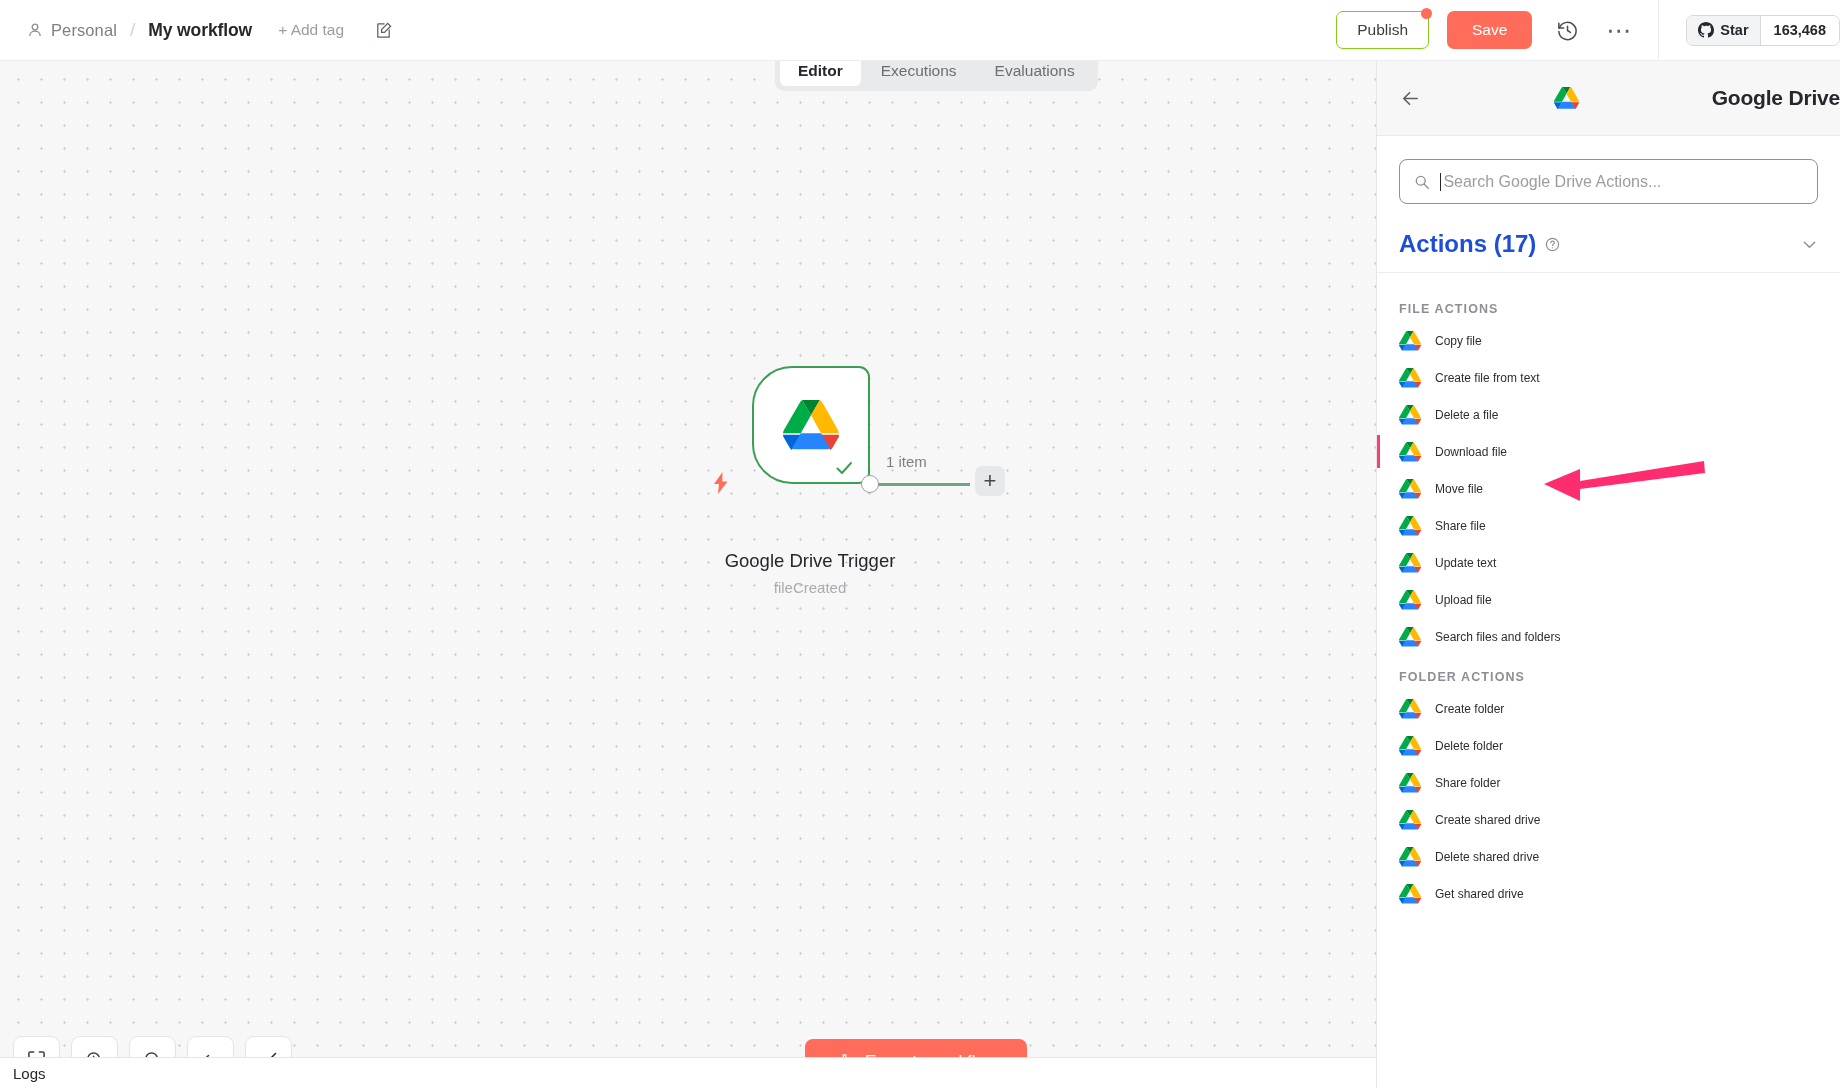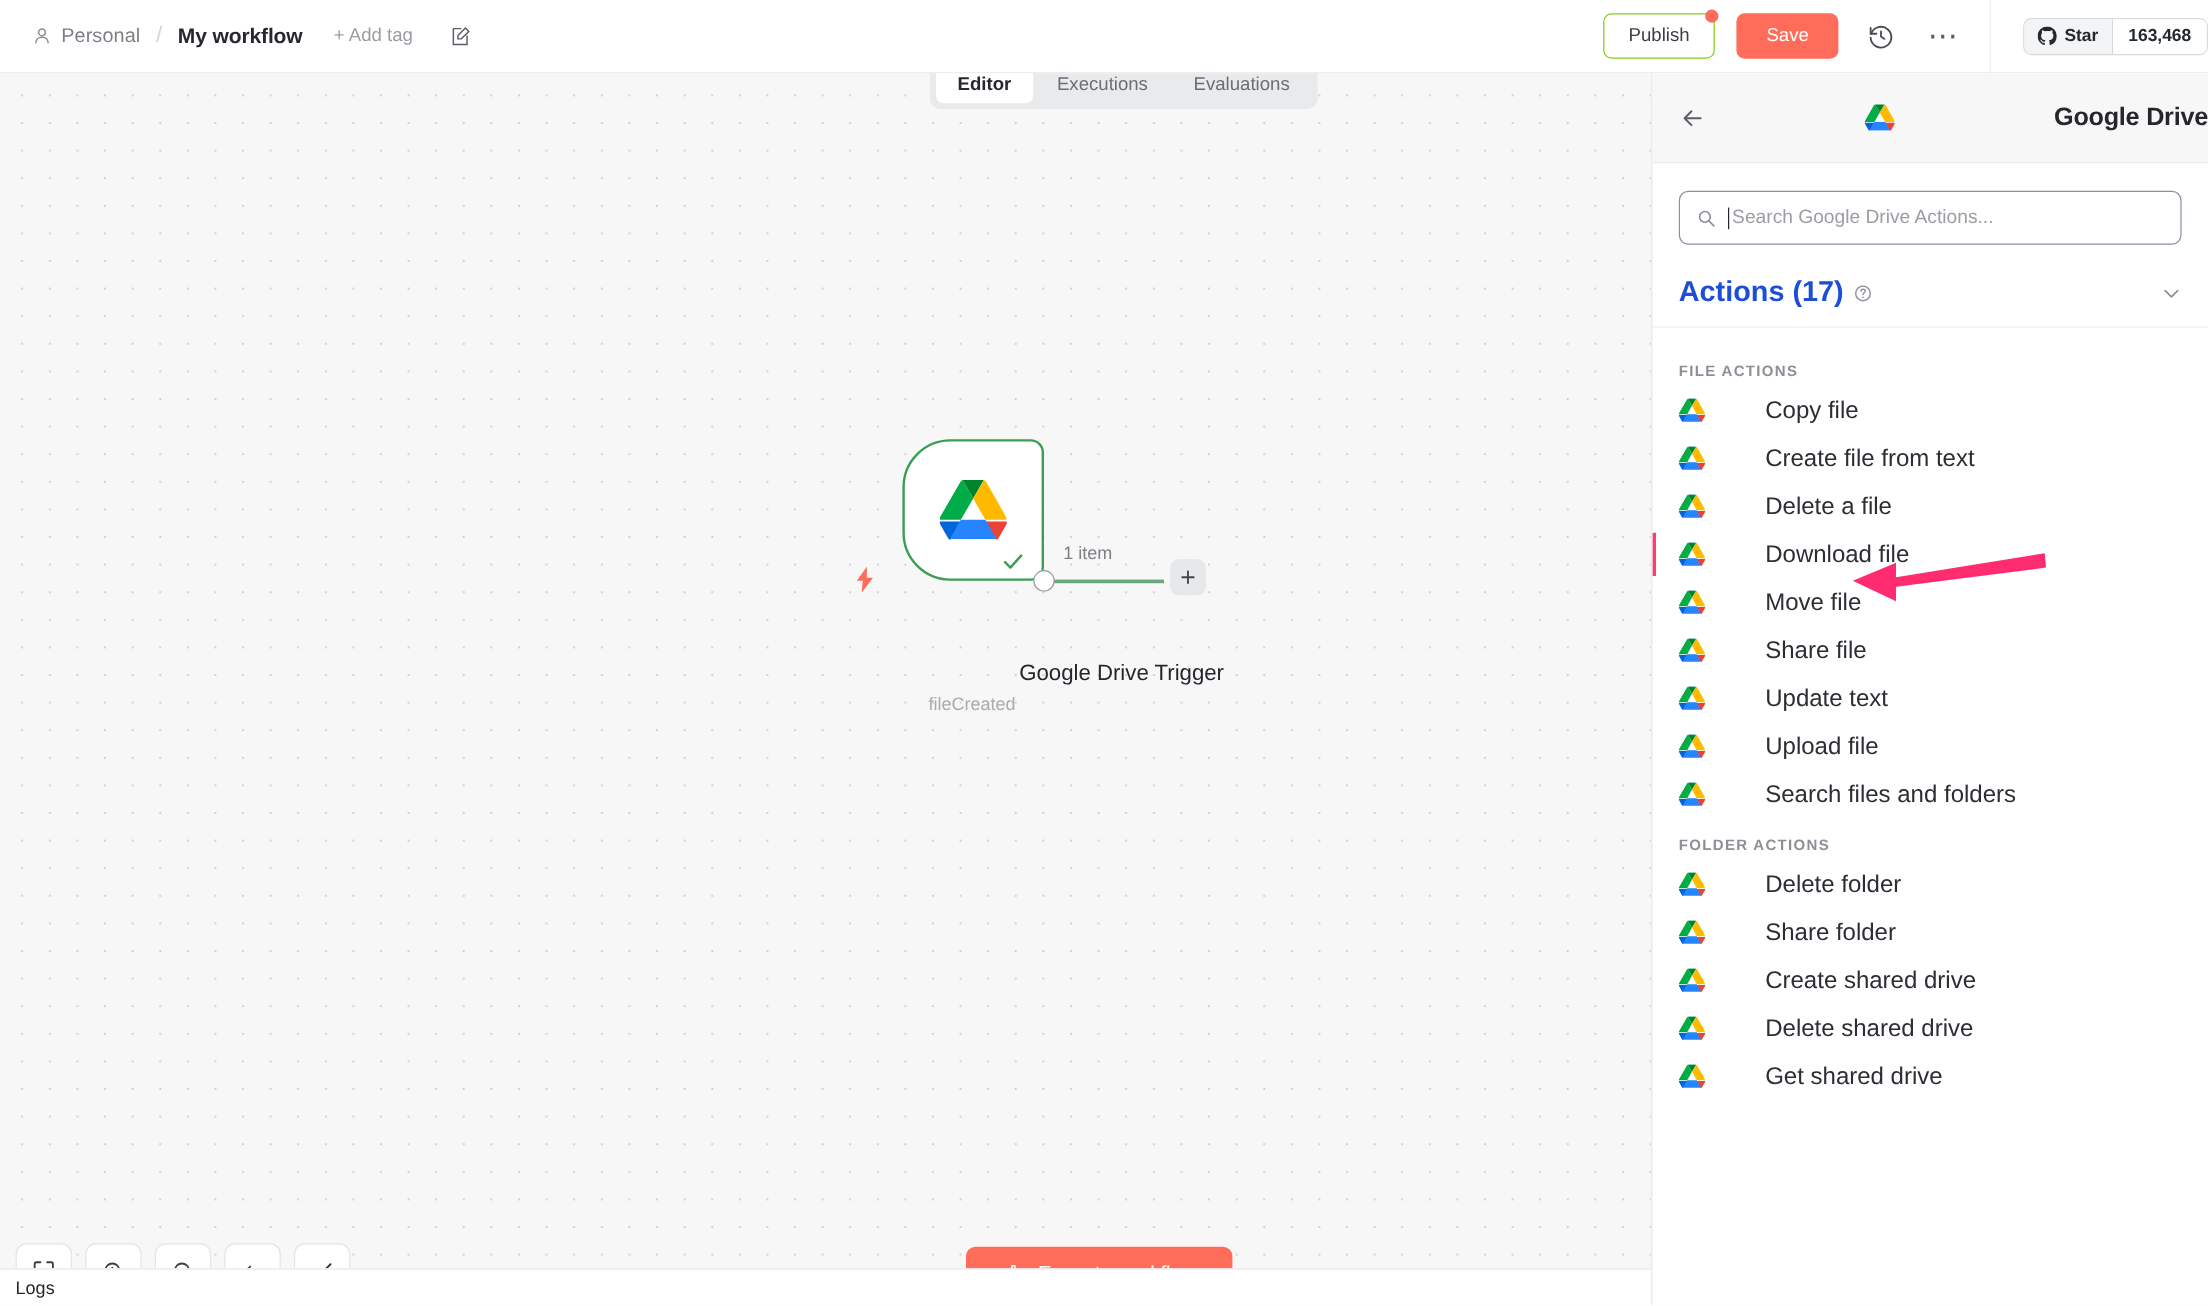--- a/index.html
+++ b/index.html
@@ -96,21 +96,21 @@
     cursor: pointer;
   }
   .node-gdrive-icon { width: 56px; height: 50px; display:block; }
   .node-check {
     position: absolute; right: 14px; bottom: 4px;
     width: 20px; height: 20px;
   }
   .node-bolt { position: absolute; left: 712px; top: 411px; width: 18px; height: 22px; }
   .node-label {
     position: absolute; left: 600px; top: 489px; width: 420px;
-    text-align: right; font-size: 18.5px; color: #25272c; font-weight: 400;
+    text-align: center; font-size: 18.5px; color: #25272c; font-weight: 400;
   }
   .node-sublabel {
     position: absolute; left: 600px; top: 518px; width: 420px;
     text-align: center; font-size: 15px; color: #a9abb1;
   }
 
   
   .conn-dot {
     position: absolute; left: 861px; top: 414px;
     width: 18px; height: 18px; border-radius: 50%;
@@ -194,21 +194,21 @@
   }
   .action-item {
     display: flex; align-items: center; gap: 14px;
     padding: 8.5px 22px; cursor: pointer; position: relative;
   }
   .action-item.highlighted::before {
     content: ""; position: absolute; left: 0; top: 2px; bottom: 2px;
     width: 3px; background: #ff3e6e;
   }
   .ai-icon { width: 22px; height: 20px; flex: none; display:block; }
-  .ai-label { font-size: 20px; color: #2c2e33; margin-left: 36px; }
+  .ai-label { font-size: 12px; color: #2c2e33; }
 
   
   .annot-arrow { position: absolute; left: 1528px; top: 455px; z-index: 60; pointer-events: none; }
 </style>
 </head>
 <body>
 
 <div id="app">
 
   <div class="topbar">
@@ -476,20 +476,31 @@
         <div class="group-title">FOLDER ACTIONS</div>
         <div class="action-item">
           <svg class="ai-icon" viewBox="0 0 87 76">
   <path d="M6.6 66.85l3.85 6.65c.8 1.4 1.95 2.5 3.3 3.3l13.75-23.8H0c0 1.55.4 3.1 1.2 4.5z" fill="#0066da"></path>
   <path d="M43.5 23L29.75-.8c-1.35.8-2.5 1.9-3.3 3.3l-25.25 43.7A9.06 9.06 0 0 0 0 50.7h27.5z" fill="#00ac47"></path>
   <path d="M73.55 76.8c1.35-.8 2.5-1.9 3.3-3.3l1.6-2.75 7.65-13.25c.8-1.4 1.2-2.95 1.2-4.5H59.25l5.85 11.5z" fill="#ea4335"></path>
   <path d="M43.5 23L57.25-.8C55.9-1.6 54.35-2 52.75-2h-18.5c-1.6 0-3.15.45-4.5 1.2z" fill="#00832d"></path>
   <path d="M59.25 50.7H27.5L13.75 74.5c1.35.8 2.9 1.2 4.5 1.2h50.5c1.6 0 3.15-.45 4.5-1.2z" fill="#2684fc"></path>
   <path d="M73.4 24.5L60.75 2.5c-.8-1.4-1.95-2.5-3.3-3.3L43.5 23l15.75 27.7h27.45c0-1.55-.4-3.1-1.2-4.5z" fill="#ffba00"></path>
 </svg>
+          <span class="ai-label">Create folder</span>
+        </div>
+        <div class="action-item">
+          <svg class="ai-icon" viewBox="0 0 87 76">
+  <path d="M6.6 66.85l3.85 6.65c.8 1.4 1.95 2.5 3.3 3.3l13.75-23.8H0c0 1.55.4 3.1 1.2 4.5z" fill="#0066da"></path>
+  <path d="M43.5 23L29.75-.8c-1.35.8-2.5 1.9-3.3 3.3l-25.25 43.7A9.06 9.06 0 0 0 0 50.7h27.5z" fill="#00ac47"></path>
+  <path d="M73.55 76.8c1.35-.8 2.5-1.9 3.3-3.3l1.6-2.75 7.65-13.25c.8-1.4 1.2-2.95 1.2-4.5H59.25l5.85 11.5z" fill="#ea4335"></path>
+  <path d="M43.5 23L57.25-.8C55.9-1.6 54.35-2 52.75-2h-18.5c-1.6 0-3.15.45-4.5 1.2z" fill="#00832d"></path>
+  <path d="M59.25 50.7H27.5L13.75 74.5c1.35.8 2.9 1.2 4.5 1.2h50.5c1.6 0 3.15-.45 4.5-1.2z" fill="#2684fc"></path>
+  <path d="M73.4 24.5L60.75 2.5c-.8-1.4-1.95-2.5-3.3-3.3L43.5 23l15.75 27.7h27.45c0-1.55-.4-3.1-1.2-4.5z" fill="#ffba00"></path>
+</svg>
           <span class="ai-label">Delete folder</span>
         </div>
         <div class="action-item">
           <svg class="ai-icon" viewBox="0 0 87 76">
   <path d="M6.6 66.85l3.85 6.65c.8 1.4 1.95 2.5 3.3 3.3l13.75-23.8H0c0 1.55.4 3.1 1.2 4.5z" fill="#0066da"></path>
   <path d="M43.5 23L29.75-.8c-1.35.8-2.5 1.9-3.3 3.3l-25.25 43.7A9.06 9.06 0 0 0 0 50.7h27.5z" fill="#00ac47"></path>
   <path d="M73.55 76.8c1.35-.8 2.5-1.9 3.3-3.3l1.6-2.75 7.65-13.25c.8-1.4 1.2-2.95 1.2-4.5H59.25l5.85 11.5z" fill="#ea4335"></path>
   <path d="M43.5 23L57.25-.8C55.9-1.6 54.35-2 52.75-2h-18.5c-1.6 0-3.15.45-4.5 1.2z" fill="#00832d"></path>
   <path d="M59.25 50.7H27.5L13.75 74.5c1.35.8 2.9 1.2 4.5 1.2h50.5c1.6 0 3.15-.45 4.5-1.2z" fill="#2684fc"></path>
   <path d="M73.4 24.5L60.75 2.5c-.8-1.4-1.95-2.5-3.3-3.3L43.5 23l15.75 27.7h27.45c0-1.55-.4-3.1-1.2-4.5z" fill="#ffba00"></path>

